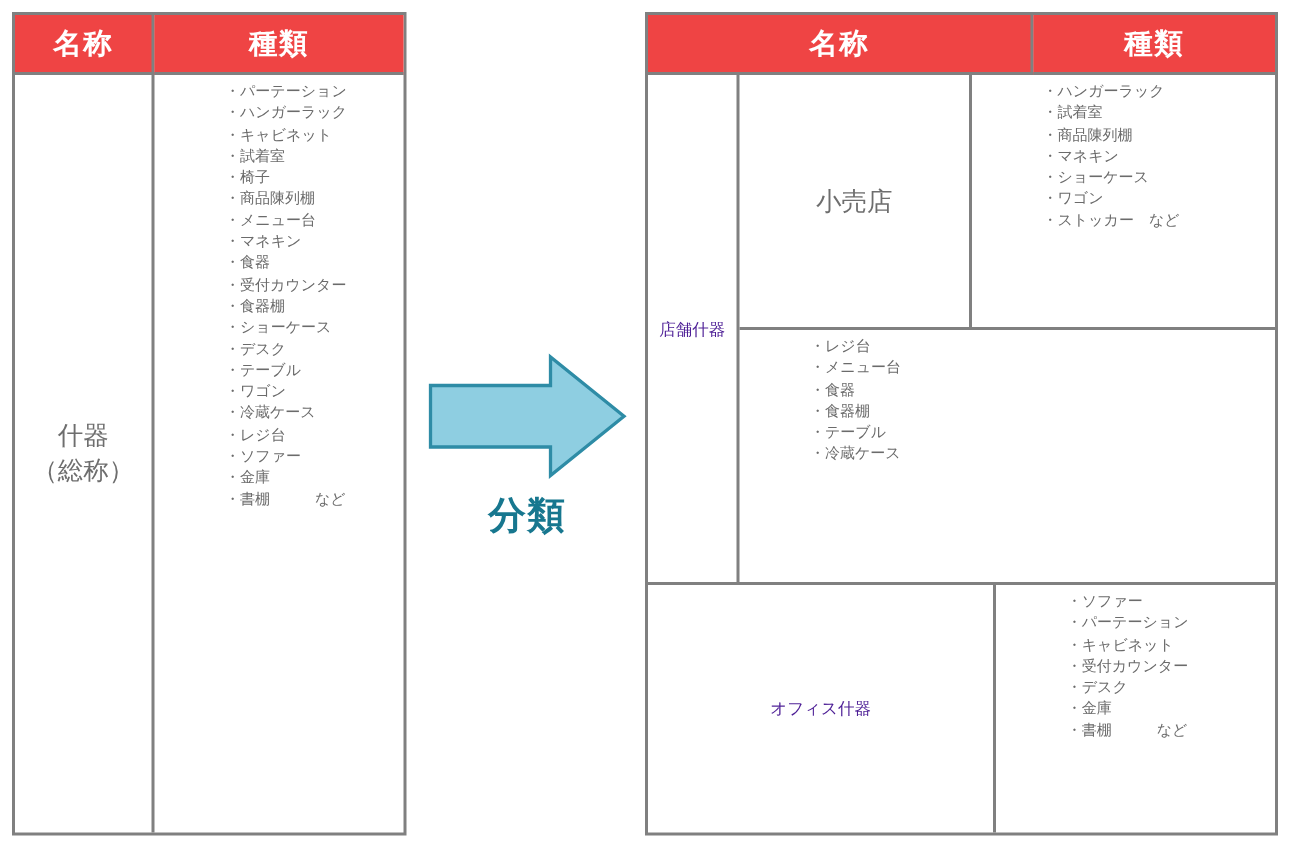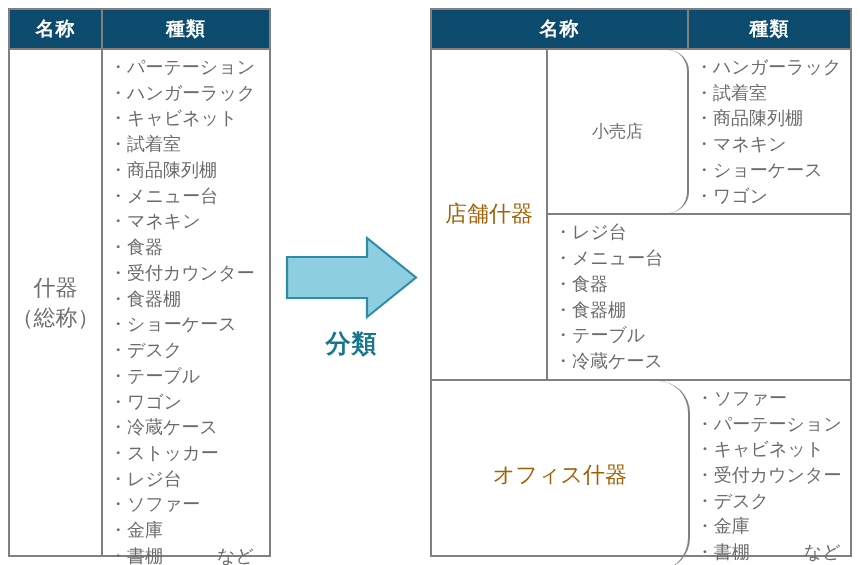--- a/index.html
+++ b/index.html
@@ -18,48 +18,49 @@
 
   
   .tbl {
     position: absolute;
     border: 2px solid #808080;
     border-collapse: collapse;
     background: #ffffff;
   }
   .hdr-row { display: flex; }
   .hdr-cell {
-    background: #0c4a6e;
+    background: #ef4444;
     color: #ffffff;
     font-weight: bold;
     font-size: 19px;
     display: flex;
     align-items: center;
     justify-content: center;
     height: 40px;
     border-bottom: 2px solid #808080;
     letter-spacing: 1px;
   }
   .vdiv { border-right: 2px solid #808080; }
   .hdiv { border-bottom: 2px solid #808080; }
 
   .name-cell {
     display: flex;
     align-items: center;
     justify-content: center;
     text-align: center;
     color: #6e6e6e;
-    font-size: 22px;
+    font-size: 17px;
     line-height: 1.35;
   }
   .kind-cell {
     padding: 5px 0 4px 6px;
     color: #6b6b6b;
-    font-size: 18px;
+    font-size: 10px;
     line-height: 1.43;
+    margin-left: 41px;
   }
   .kind-cell .li { white-space: pre; }
 
   
   #left-table {
     left: 8px;
     top: 8px;
     width: 263px;
     height: 549px;
     display: flex;
@@ -111,41 +112,39 @@
 
   #right-table .grp { display: flex; }
   #right-table .grp-store { height: 340px; }
   #right-table .grp-office { flex: 1; }
 
   #right-table .grp-label {
     width: 128px;
     display: flex;
     align-items: center;
     justify-content: center;
-    color: #a16207;
-    font-size: 22px;
+    color: #4c1d95;
+    font-size: 11px;
   }
   #right-table .grp-office .grp-label {
     width: 259px;
-    border-radius: 32px;
   }
   #right-table .sub-wrap {
     flex: 1;
     display: flex;
     flex-direction: column;
   }
   #right-table .sub-row { display: flex; flex: 1; min-height: 0; }
   #right-table .sub-name {
-    width: 141px;
+    width: 155px;
     display: flex;
     align-items: center;
     justify-content: center;
     color: #6e6e6e;
     font-size: 17px;
-    border-radius: 21px;
   }
   #right-table .sub-kind { width: 161px; }
   #right-table .grp-office .kind-cell { width: 161px; }
 </style>
 </head>
 <body>
 
 <div class="tbl" id="left-table">
   <div class="hdr-row">
     <div class="hdr-cell hdr-name vdiv">名称</div>
@@ -156,32 +155,32 @@
       <div>
         <div>什器</div>
         <div>（総称）</div>
       </div>
     </div>
     <div class="kind-cell body-kind" id="left-kind-list">
         <div class="li">・パーテーション</div>
         <div class="li">・ハンガーラック</div>
         <div class="li">・キャビネット</div>
         <div class="li">・試着室</div>
+        <div class="li">・椅子</div>
         <div class="li">・商品陳列棚</div>
         <div class="li">・メニュー台</div>
         <div class="li">・マネキン</div>
         <div class="li">・食器</div>
         <div class="li">・受付カウンター</div>
         <div class="li">・食器棚</div>
         <div class="li">・ショーケース</div>
         <div class="li">・デスク</div>
         <div class="li">・テーブル</div>
         <div class="li">・ワゴン</div>
         <div class="li">・冷蔵ケース</div>
-        <div class="li">・ストッカー</div>
         <div class="li">・レジ台</div>
         <div class="li">・ソファー</div>
         <div class="li">・金庫</div>
         <div class="li">・書棚　　　など</div>
       </div>
   </div>
 </div>
 
 <div id="arrow-group">
   <svg id="arrow-shape" viewBox="0 0 133 85">
@@ -201,20 +200,21 @@
     <div class="sub-wrap">
       <div class="sub-row hdiv">
         <div class="sub-name vdiv">小売店</div>
         <div class="kind-cell sub-kind" id="retail-kind-list">
             <div class="li">・ハンガーラック</div>
             <div class="li">・試着室</div>
             <div class="li">・商品陳列棚</div>
             <div class="li">・マネキン</div>
             <div class="li">・ショーケース</div>
             <div class="li">・ワゴン</div>
+            <div class="li">・ストッカー　など</div>
           </div>
       </div>
       <div class="sub-row">
         <div class="kind-cell sub-kind" id="restaurant-kind-list">
             <div class="li">・レジ台</div>
             <div class="li">・メニュー台</div>
             <div class="li">・食器</div>
             <div class="li">・食器棚</div>
             <div class="li">・テーブル</div>
             <div class="li">・冷蔵ケース</div>

